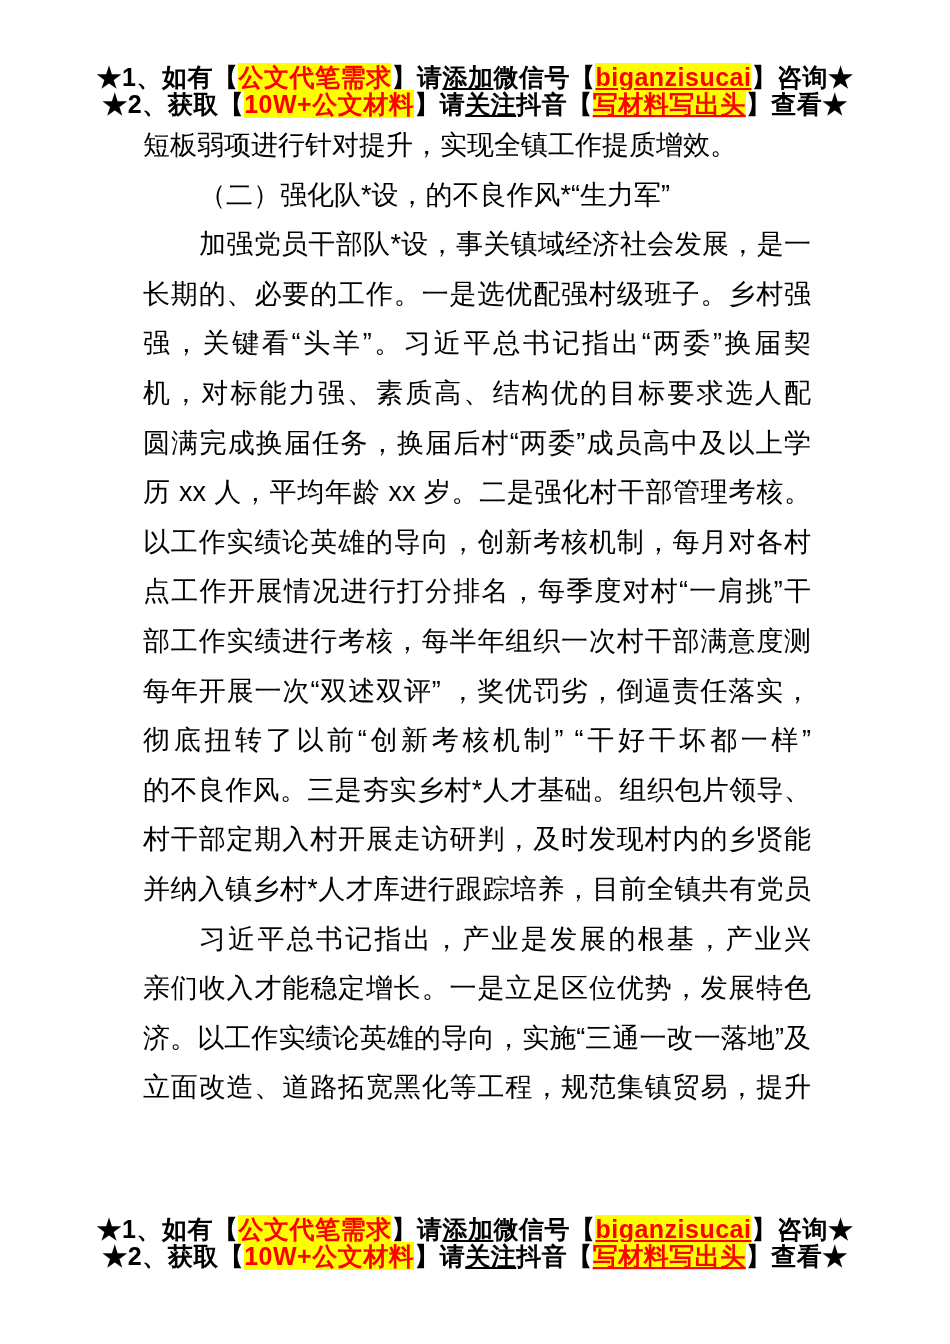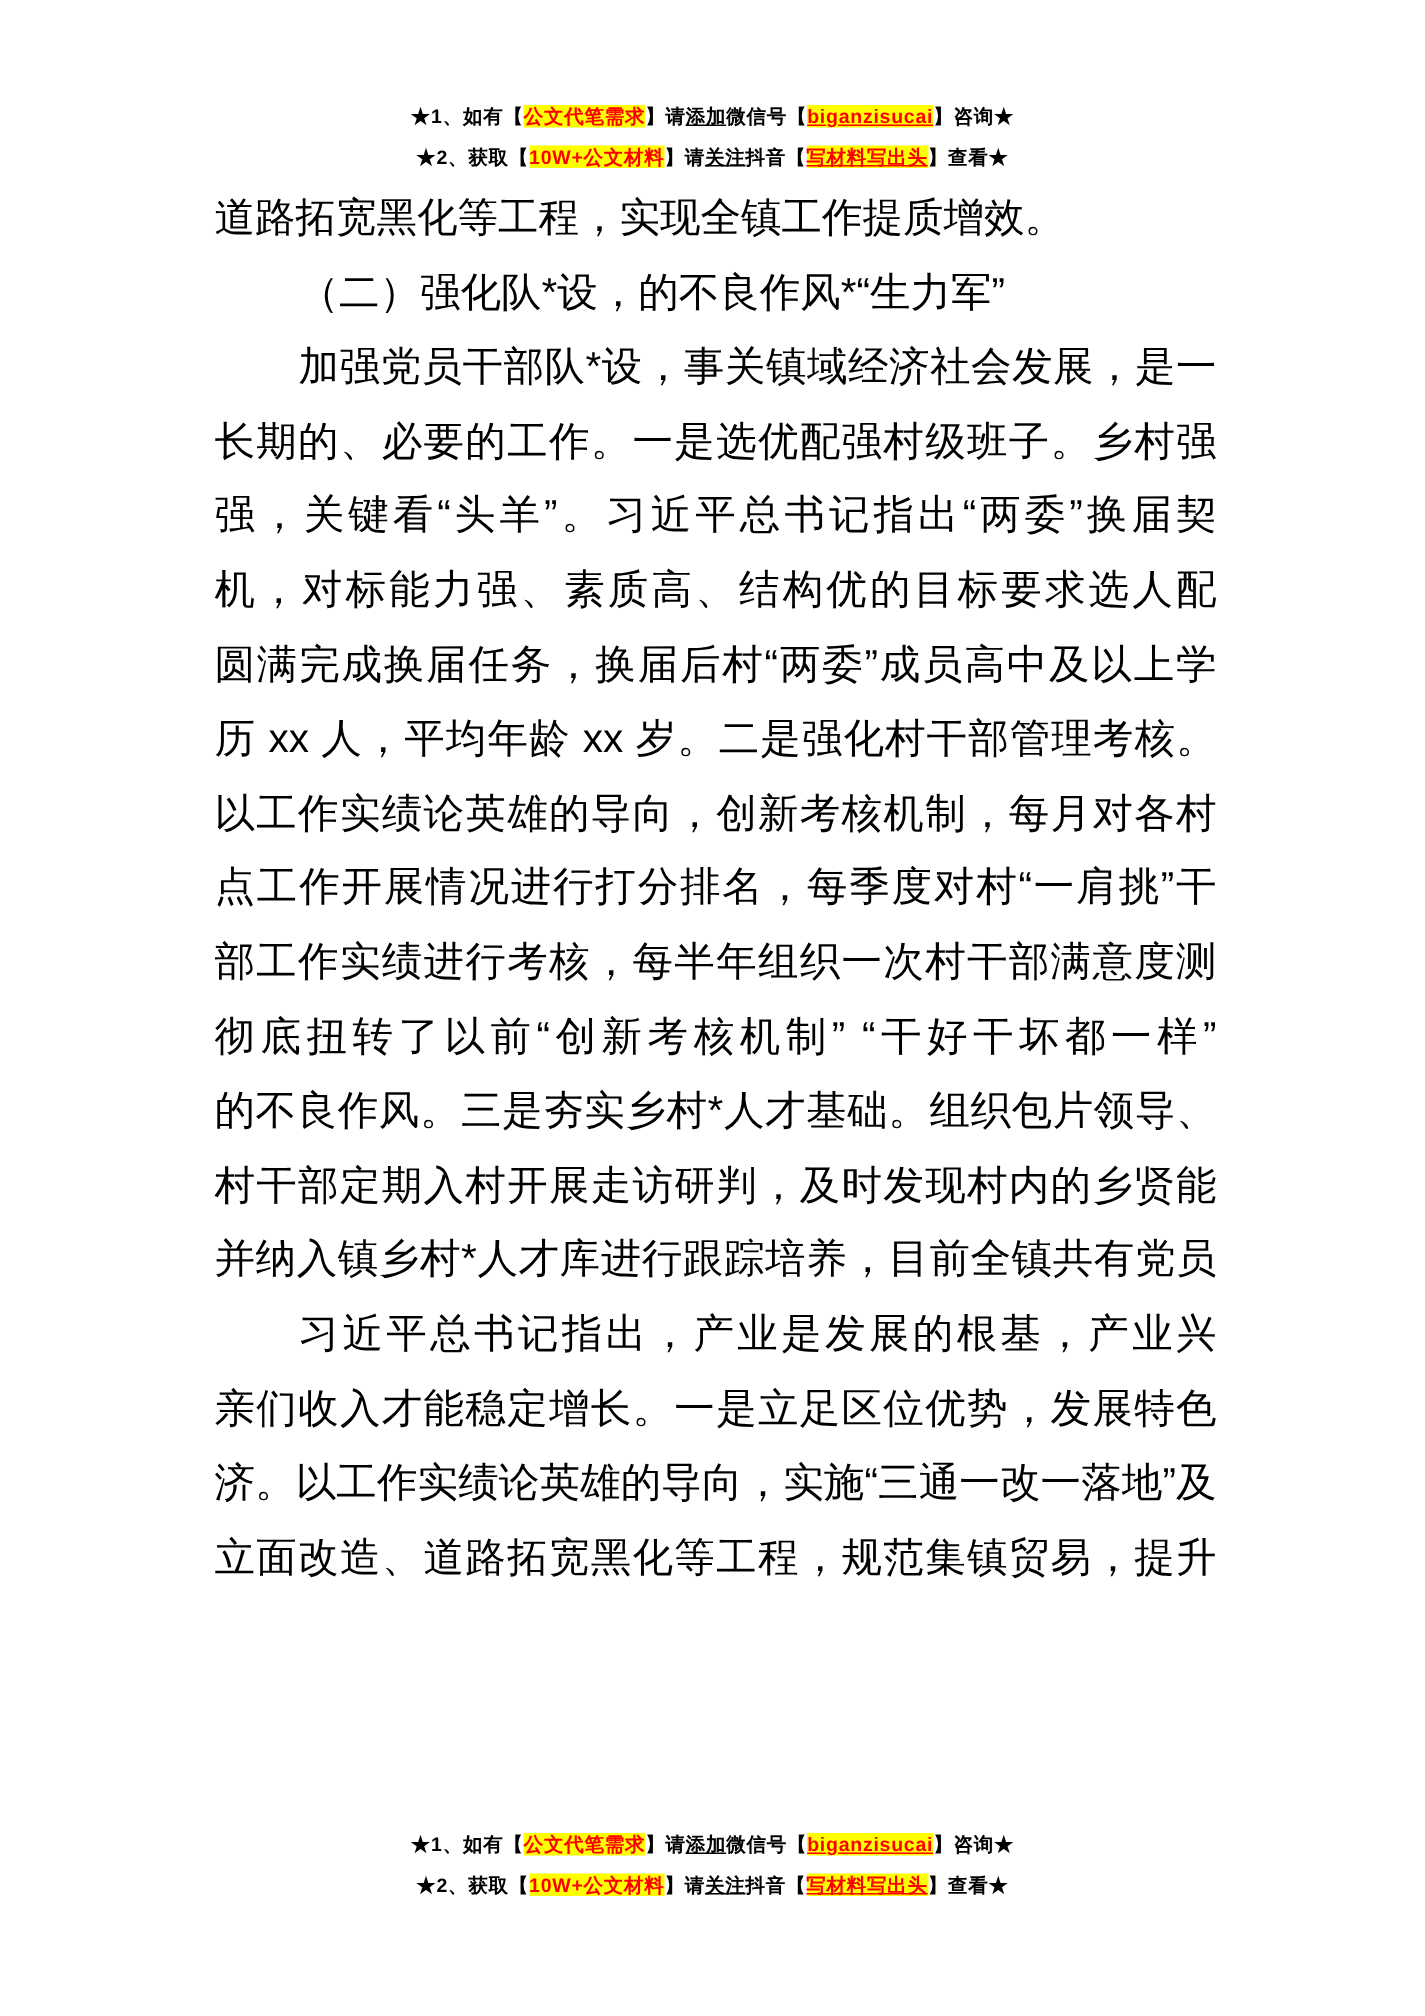--- a/index.html
+++ b/index.html
@@ -16,21 +16,21 @@
     font-family: "Liberation Sans", sans-serif;
     overflow: hidden;
   }
   
   .promo {
     position: absolute;
     left: 0;
     width: 100%;
     text-align: center;
     font-weight: bold;
-    font-size: 13px;
+    font-size: 25px;
     line-height: 27px;
     letter-spacing: 0.5px;
     white-space: nowrap;
   }
   .promo-top { top: 64px; }
   .promo-bottom { top: 1216px; }
   .hl {
     background: #ffff00;
     color: #ff0000;
   }
@@ -58,31 +58,32 @@
 <body>
 
 <div class="page">
 
   <div class="promo promo-top">
     <div class="promo-line"><span>★1、如有【</span><span class="hl">公文代笔需求</span><span>】请</span><span class="u">添加</span><span>微信号【</span><span class="hl u">biganzisucai</span><span>】咨询★</span></div>
     <div class="promo-line"><span>★2、获取【</span><span class="hl">10W+公文材料</span><span>】请</span><span class="u">关注</span><span>抖音【</span><span class="hl u">写材料写出头</span><span>】查看★</span></div>
   </div>
 
   <div class="bodytext">
-    <div class="bl">道路拓宽黑化等工程，实现全镇工作提质增效。</div>
+    <div class="bl">短板弱项进行针对提升，实现全镇工作提质增效。</div>
     <div class="bl ind">（二）强化队*设，的不良作风*“生力军”</div>
     <div class="bl ind j">加强党员干部队*设，事关镇域经济社会发展，是一项</div>
     <div class="bl j">长期的、必要的工作。一是选优配强村级班子。乡村强不</div>
     <div class="bl j">强，关键看“头羊”。习近平总书记指出“两委”换届契</div>
     <div class="bl j">机，对标能力强、素质高、结构优的目标要求选人配人，</div>
     <div class="bl j">圆满完成换届任务，换届后村“两委”成员高中及以上学</div>
     <div class="bl j">历 xx 人，平均年龄 xx 岁。二是强化村干部管理考核。树立</div>
     <div class="bl j">以工作实绩论英雄的导向，创新考核机制，每月对各村重</div>
     <div class="bl j">点工作开展情况进行打分排名，每季度对村“一肩挑”干</div>
     <div class="bl j">部工作实绩进行考核，每半年组织一次村干部满意度测评</div>
+    <div class="bl j">每年开展一次“双述双评” ，奖优罚劣，倒逼责任落实，</div>
     <div class="bl j">彻底扭转了以前“创新考核机制” “干好干坏都一样”</div>
     <div class="bl j">的不良作风。三是夯实乡村*人才基础。组织包片领导、包</div>
     <div class="bl j">村干部定期入村开展走访研判，及时发现村内的乡贤能人</div>
     <div class="bl j">并纳入镇乡村*人才库进行跟踪培养，目前全镇共有党员致</div>
     <div class="bl ind j">习近平总书记指出，产业是发展的根基，产业兴旺，乡</div>
     <div class="bl j">亲们收入才能稳定增长。一是立足区位优势，发展特色经</div>
     <div class="bl j">济。以工作实绩论英雄的导向，实施“三通一改一落地”及</div>
     <div class="bl j">立面改造、道路拓宽黑化等工程，规范集镇贸易，提升镇</div>
   </div>
 

